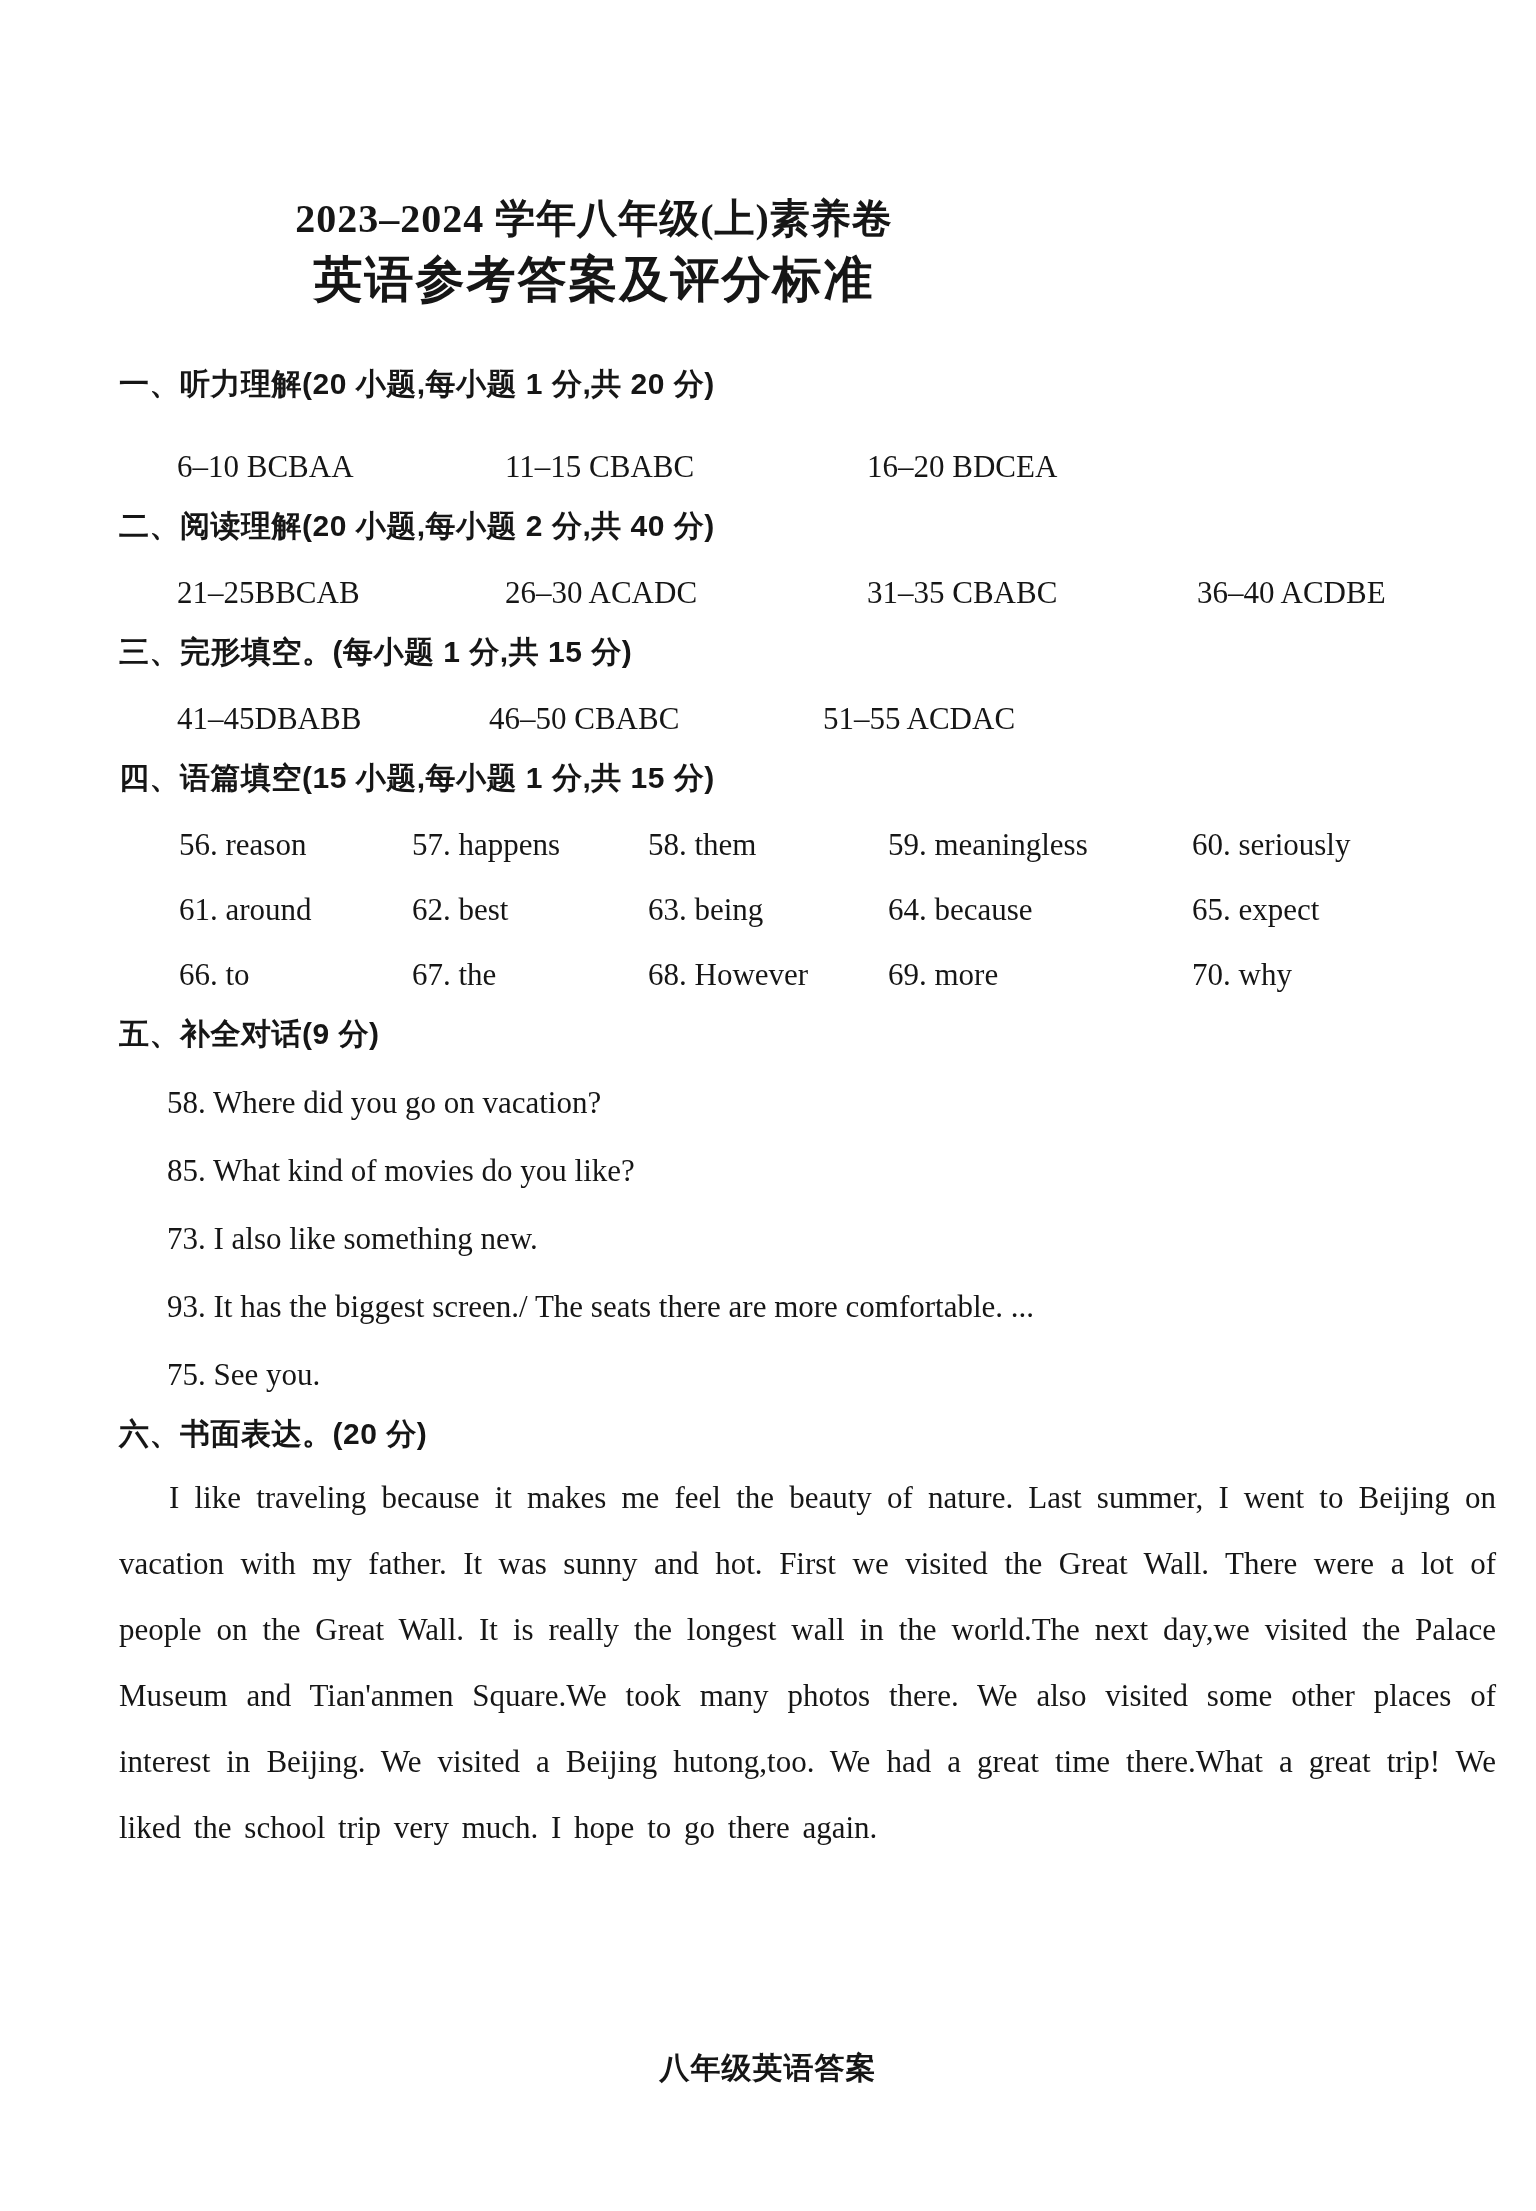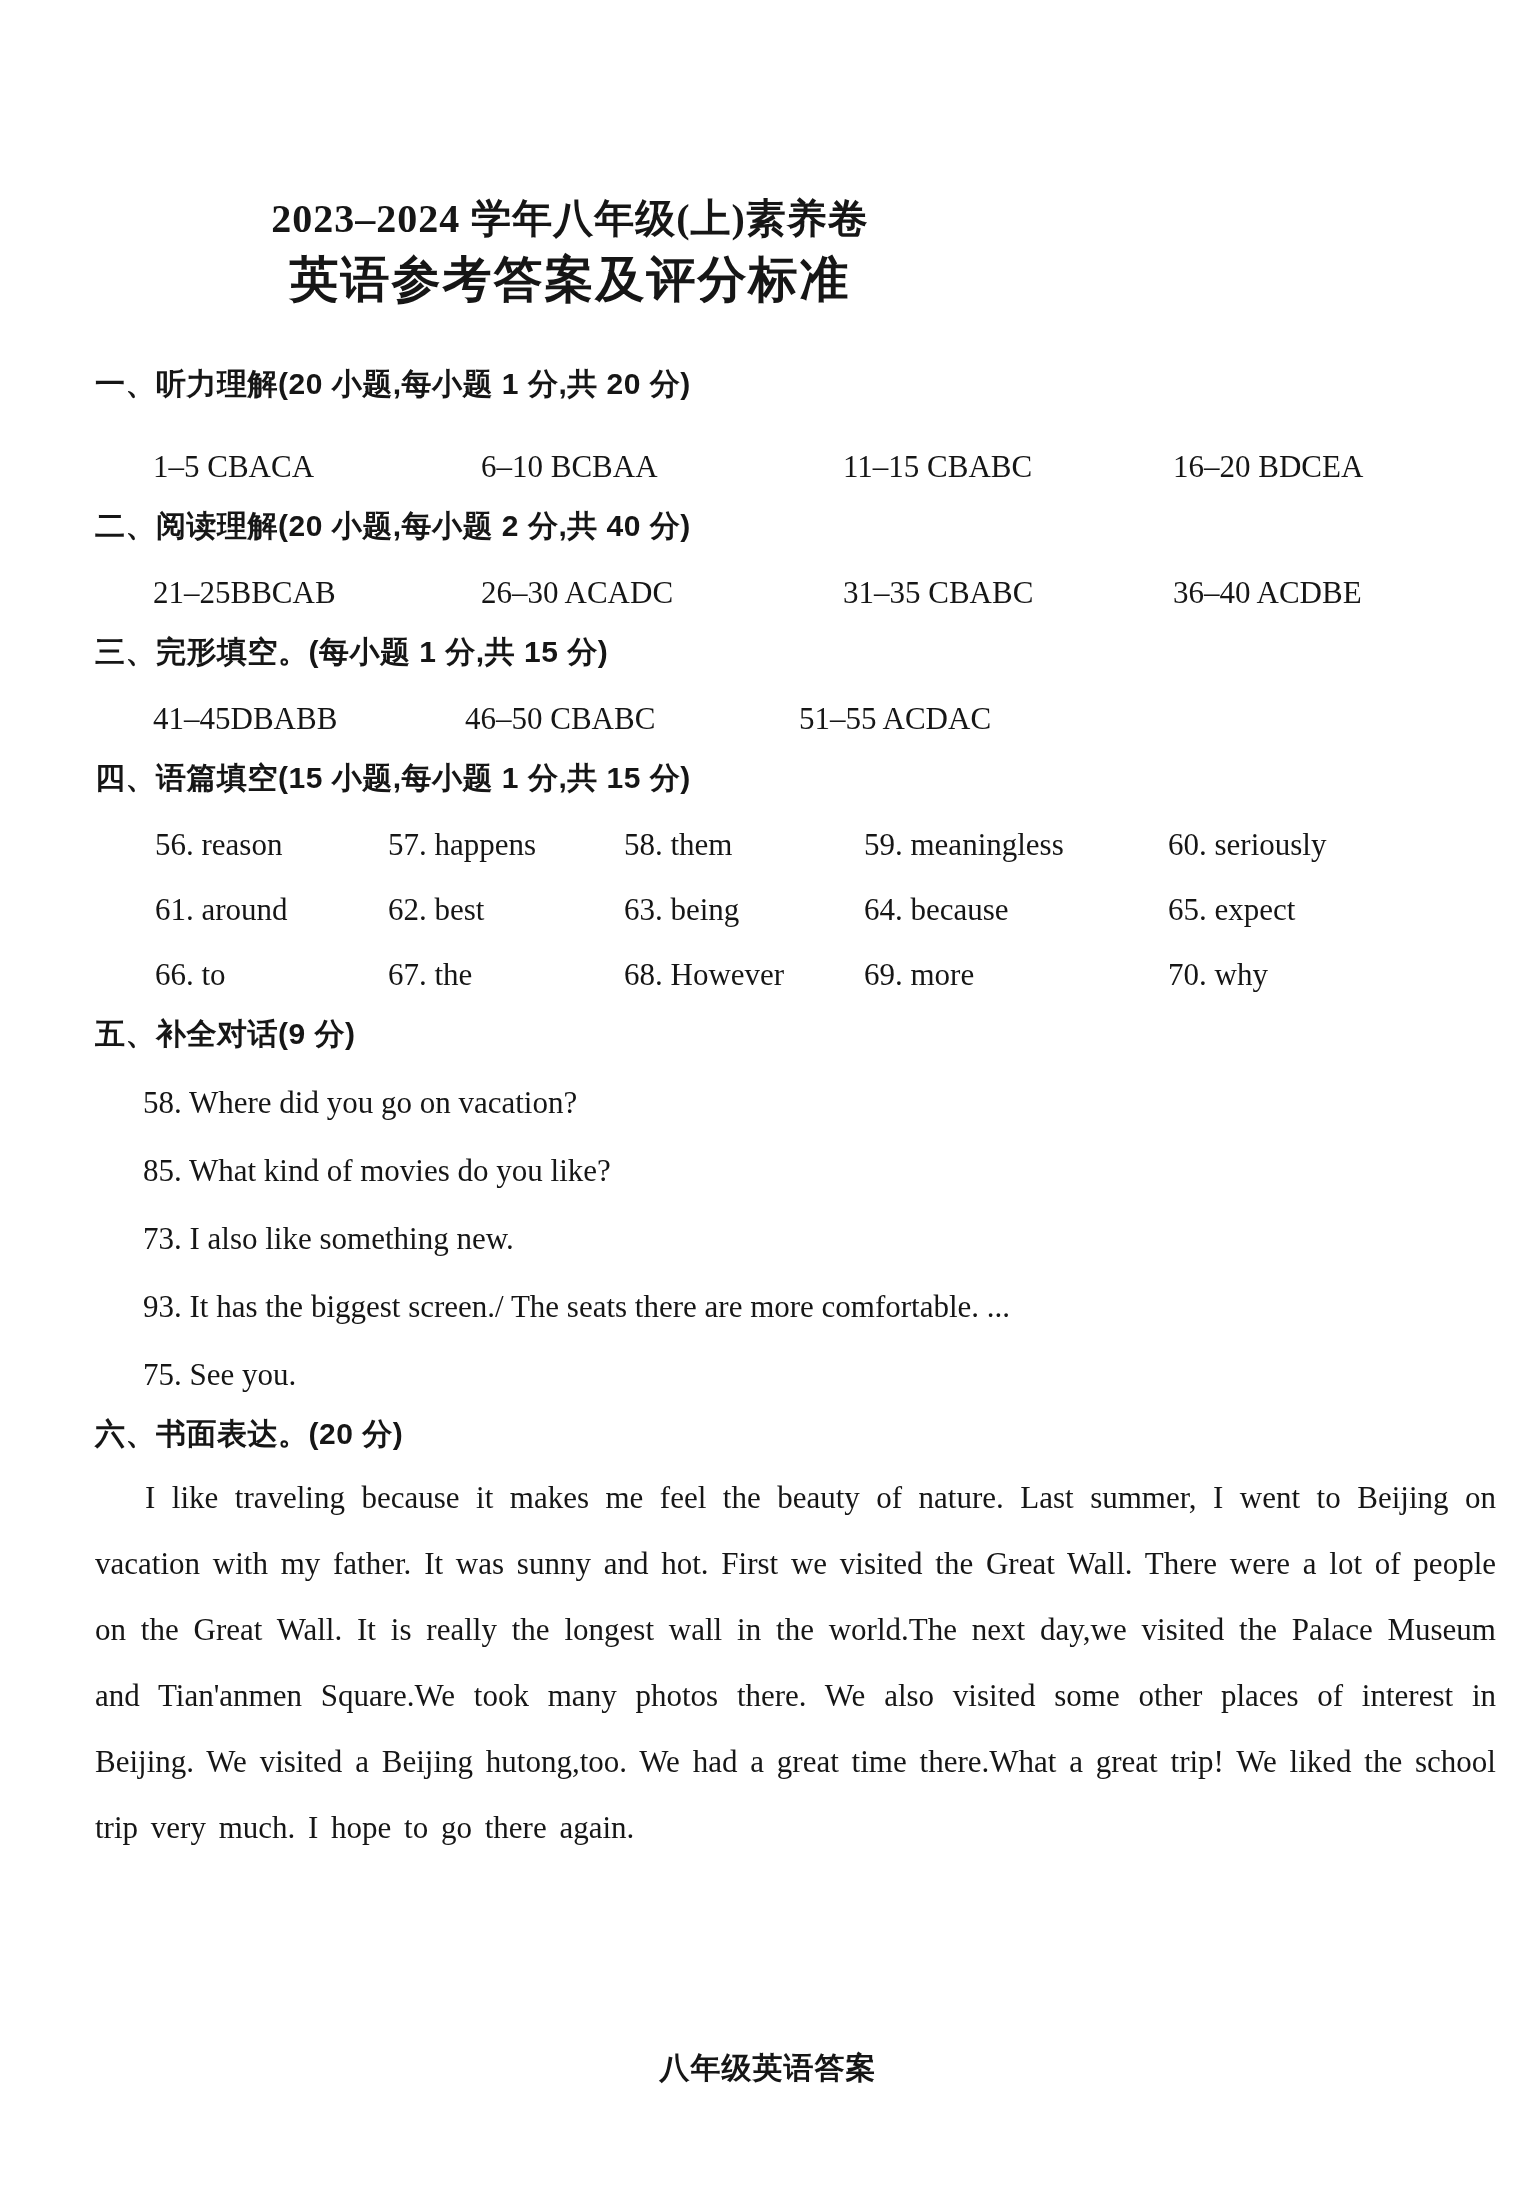--- a/index.html
+++ b/index.html
@@ -11,20 +11,21 @@
     width: 1536px;
     height: 2211px;
     position: relative;
     overflow: hidden;
     color: #161616;
     font-family: "Liberation Serif", serif;
     -webkit-font-smoothing: antialiased;
   }
   .page {
     padding: 195px 40px 0 95px;
+    margin-left: 24px;
   }
   
   .titles {
     width: 950px;
     text-align: center;
   }
   .exam-title {
     font-family: "Liberation Serif", serif;
     font-weight: 600;
     font-size: 40px;
@@ -104,21 +105,20 @@
 <div class="page">
 
   <header class="titles">
     <div class="exam-title">2023–2024 学年八年级(上)素养卷</div>
     <div class="subject-title">英语参考答案及评分标准</div>
   </header>
 
   <section>
     <h2 class="sec-heading first">一、听力理解(20 小题,每小题 1 分,共 20 分)</h2>
     <div class="ans-row cols4 first-row">
-      <span>1–5 CBACA</span>
       <span>6–10 BCBAA</span>
       <span>11–15 CBABC</span>
       <span>16–20 BDCEA</span>
     </div>
   </section>
 
   <section>
     <h2 class="sec-heading">二、阅读理解(20 小题,每小题 2 分,共 40 分)</h2>
     <div class="ans-row cols4">
       <span>21–25BBCAB</span>

